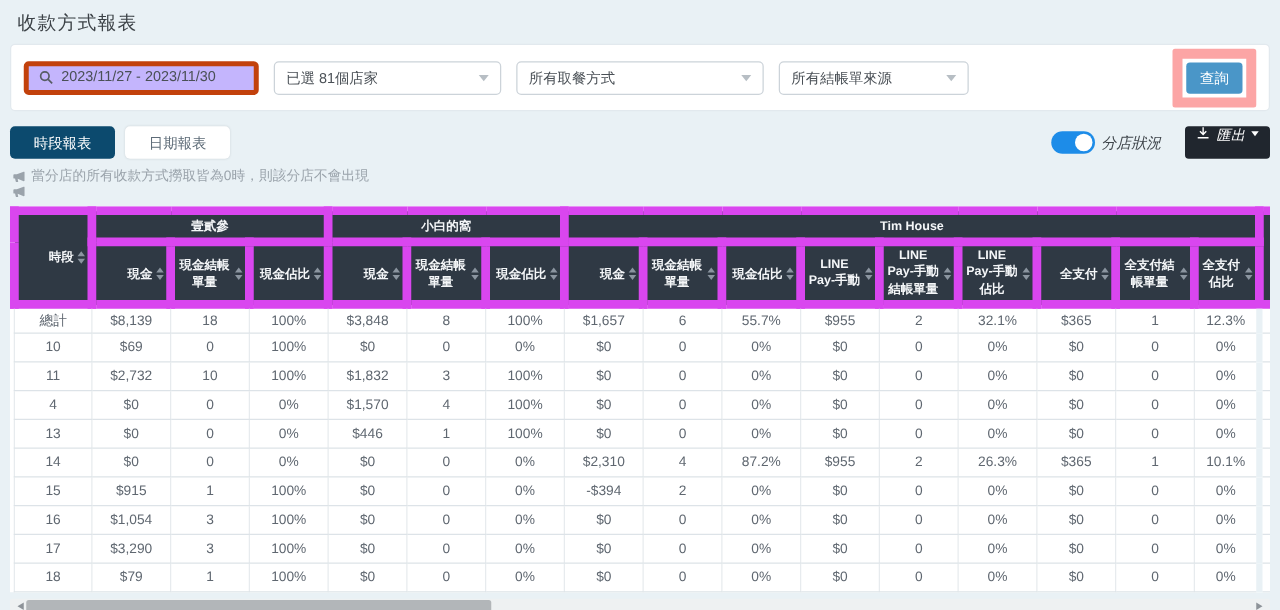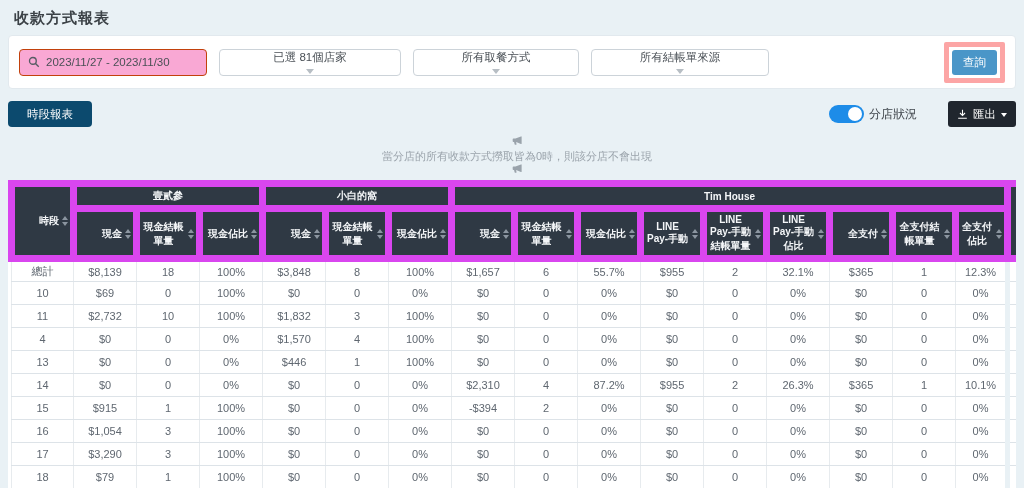--- a/index.html
+++ b/index.html
@@ -2,67 +2,67 @@
 <html><head>
 <meta charset="utf-8">
 <style>
   * { box-sizing: border-box; margin: 0; padding: 0; }
   html,body { width:1024px; height:488px; overflow:hidden; }
   body {
     font-family: "Liberation Sans", "DejaVu Sans", sans-serif;
     background:#e9f1f5; color:#444; position:relative;
   }
   
-  .page-title { font-size:15px; font-weight:bold; color:#3c4247; padding:9px 0 0 14px; letter-spacing:1px; }
+  .page-title { font-size:15px; font-weight:normal; color:#3c4247; padding:9px 0 0 14px; letter-spacing:1px; }
 
   
   .filter-card {
     margin:7px 8px 0 8px; background:#fff; border:1px solid #e2e9ee; border-radius:4px;
     height:54px; display:flex; align-items:center; padding:0 10px; gap:12px;
   }
   .text-input {
     display:flex; align-items:center; gap:6px; width:188px; height:27px;
-    border:1px solid #c2410c; border-radius:4px; background:#f9a8d4; padding:0 8px;
+    border:4px solid #c2410c; border-radius:4px; background:#c4b5fd; padding:0 8px;
     font-size:11.5px; color:#4a5056;
   }
   .select {
     display:flex; align-items:center; justify-content:space-between; height:27px;
     border:1px solid #ccd3d9; border-radius:4px; background:#fff; padding:0 9px;
-    font-size:11.5px; color:#4a5056;flex-direction:column;
-  }
-  .sel-1{width:182px}.sel-2{width:166px}.sel-3{width:178px}
+    font-size:11.5px; color:#4a5056;
+  }
+  .sel-1{width:182px}.sel-2{width:198px}.sel-3{width:152px}
   .caret-down { width:0;height:0;border:4px solid transparent;border-top:5px solid #b7bec4; margin-top:4px; }
   .spacer { flex:1; }
-  .red-annotation { border:5px solid #fca5a5; border-radius:2px; padding:3px; }
+  .red-annotation { border:8px solid #fca5a5; border-radius:2px; padding:3px; }
   .query-btn {
     background:#4a96c8; color:#fff; border:none; border-radius:3px;
     font-size:11.5px; padding:5px 11px; cursor:pointer; font-family:inherit;
   }
 
   
   .tabs-row { margin:12px 8px 0 8px; display:flex; align-items:center; }
   .tab {
     width:84px; height:26px; border-radius:4px; font-size:11.5px; display:flex;
     align-items:center; justify-content:center; margin-right:8px; cursor:pointer;
     background:#fff; color:#5d6b77; box-shadow:0 0 2px rgba(0,0,0,.12);
   }
   .tab.active { background:#0c4a6e; color:#fff; box-shadow:none; }
-  .toggle-wrap { margin-left:auto; display:flex; align-items:center; gap:5px; }
+  .toggle-wrap { margin-left:auto; display:flex; align-items:center; gap:5px;font-style:italic; }
   .toggle { width:35px; height:18px; border-radius:9px; background:#1d8ce8; position:relative; cursor:pointer; }
   .toggle .knob { position:absolute; top:2px; right:2px; width:14px; height:14px; border-radius:50%; background:#fff; }
   .toggle-label { font-size:12px; color:#3f454b; }
   .export-btn {
-    margin-left:26px; background:#20262e; color:#fff; border-radius:3px; height:26px;
-    display:flex; align-items:center; gap:5px; padding:0 9px; font-size:11.5px; cursor:pointer;
+    margin-left:14px; background:#20262e; color:#fff; border-radius:3px; height:26px;
+    display:flex; gap:5px; padding:0 9px; font-size:11.5px; cursor:pointer;
   }
   .export-caret { width:0;height:0;border:3.5px solid transparent;border-top:4.5px solid #fff; margin-top:4px; }
 
   
   .notes { margin:8px 0 0 10px; }
-  .note { display:flex; align-items:center; gap:4px; font-size:11px; color:#9aa3ab; line-height:13px;flex-direction:column; }
+  .note { display:flex; align-items:center; gap:4px; font-size:11px; color:#9aa3ab; line-height:13px; }
 
   
   .table-wrap { margin:6px 8px 0 8px; width:1008px; overflow:hidden; background:transparent; }
   table { border-collapse:collapse; table-layout:fixed; width:1090px; background:#fff; }
   thead th {
     background:#2f3944; color:#f4f6f8; font-size:10px; font-weight:bold;
     border:7px solid #d946ef; padding:2px; text-align:center; vertical-align:middle;
   }
   thead tr.group-row th { height:23px; }
   thead tr.col-row th { height:46px; }
@@ -111,20 +111,21 @@
     <span class="caret-down"></span>
   </div>
   <div class="spacer"></div>
   <div class="red-annotation">
     <button class="query-btn">查詢</button>
   </div>
 </div>
 
 <div class="tabs-row">
   <div class="tab active">時段報表</div>
+  <div class="tab">日期報表</div>
   <div class="toggle-wrap">
     <div class="toggle">
         <div class="knob"></div>
       </div>
     <span class="toggle-label">分店狀況</span>
     <div class="export-btn">
       <svg width="11" height="11" viewBox="0 0 14 14">
           <path fill="#fff" d="M6.3 1h1.4v5.6l2-2 1 1L7 9.3 3.3 5.6l1-1 2 2V1zM1.5 11h11v1.5h-11z"></path>
         </svg>
       <span>匯出</span>

